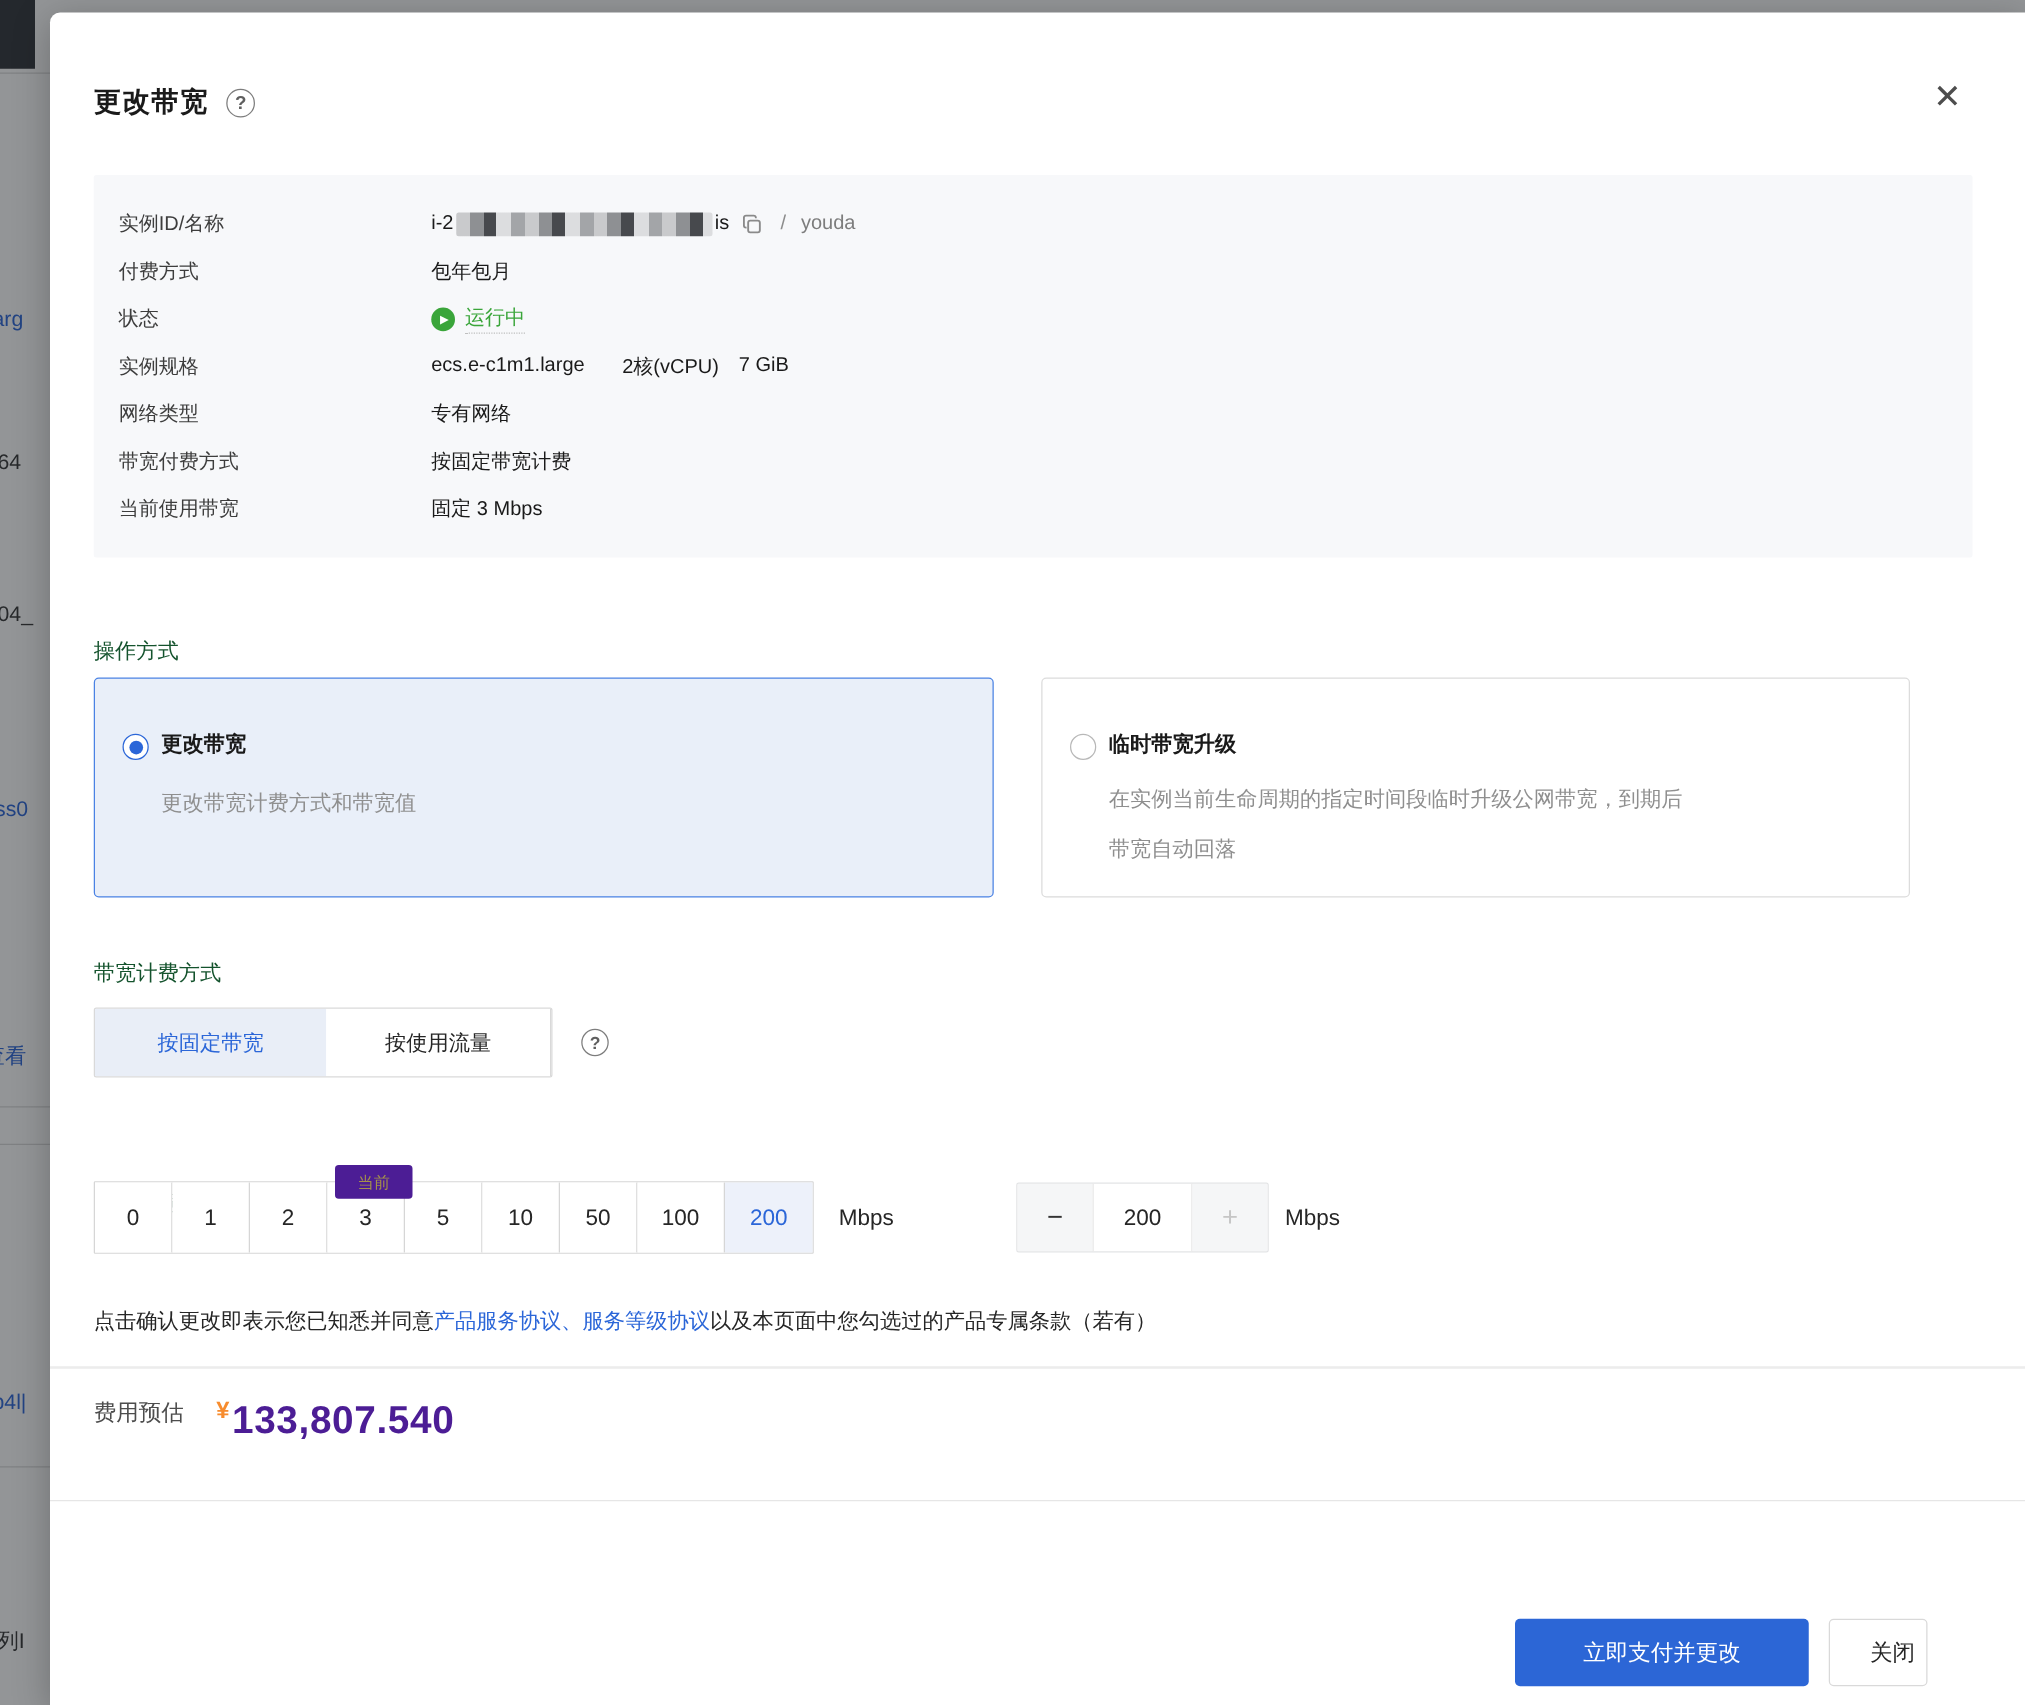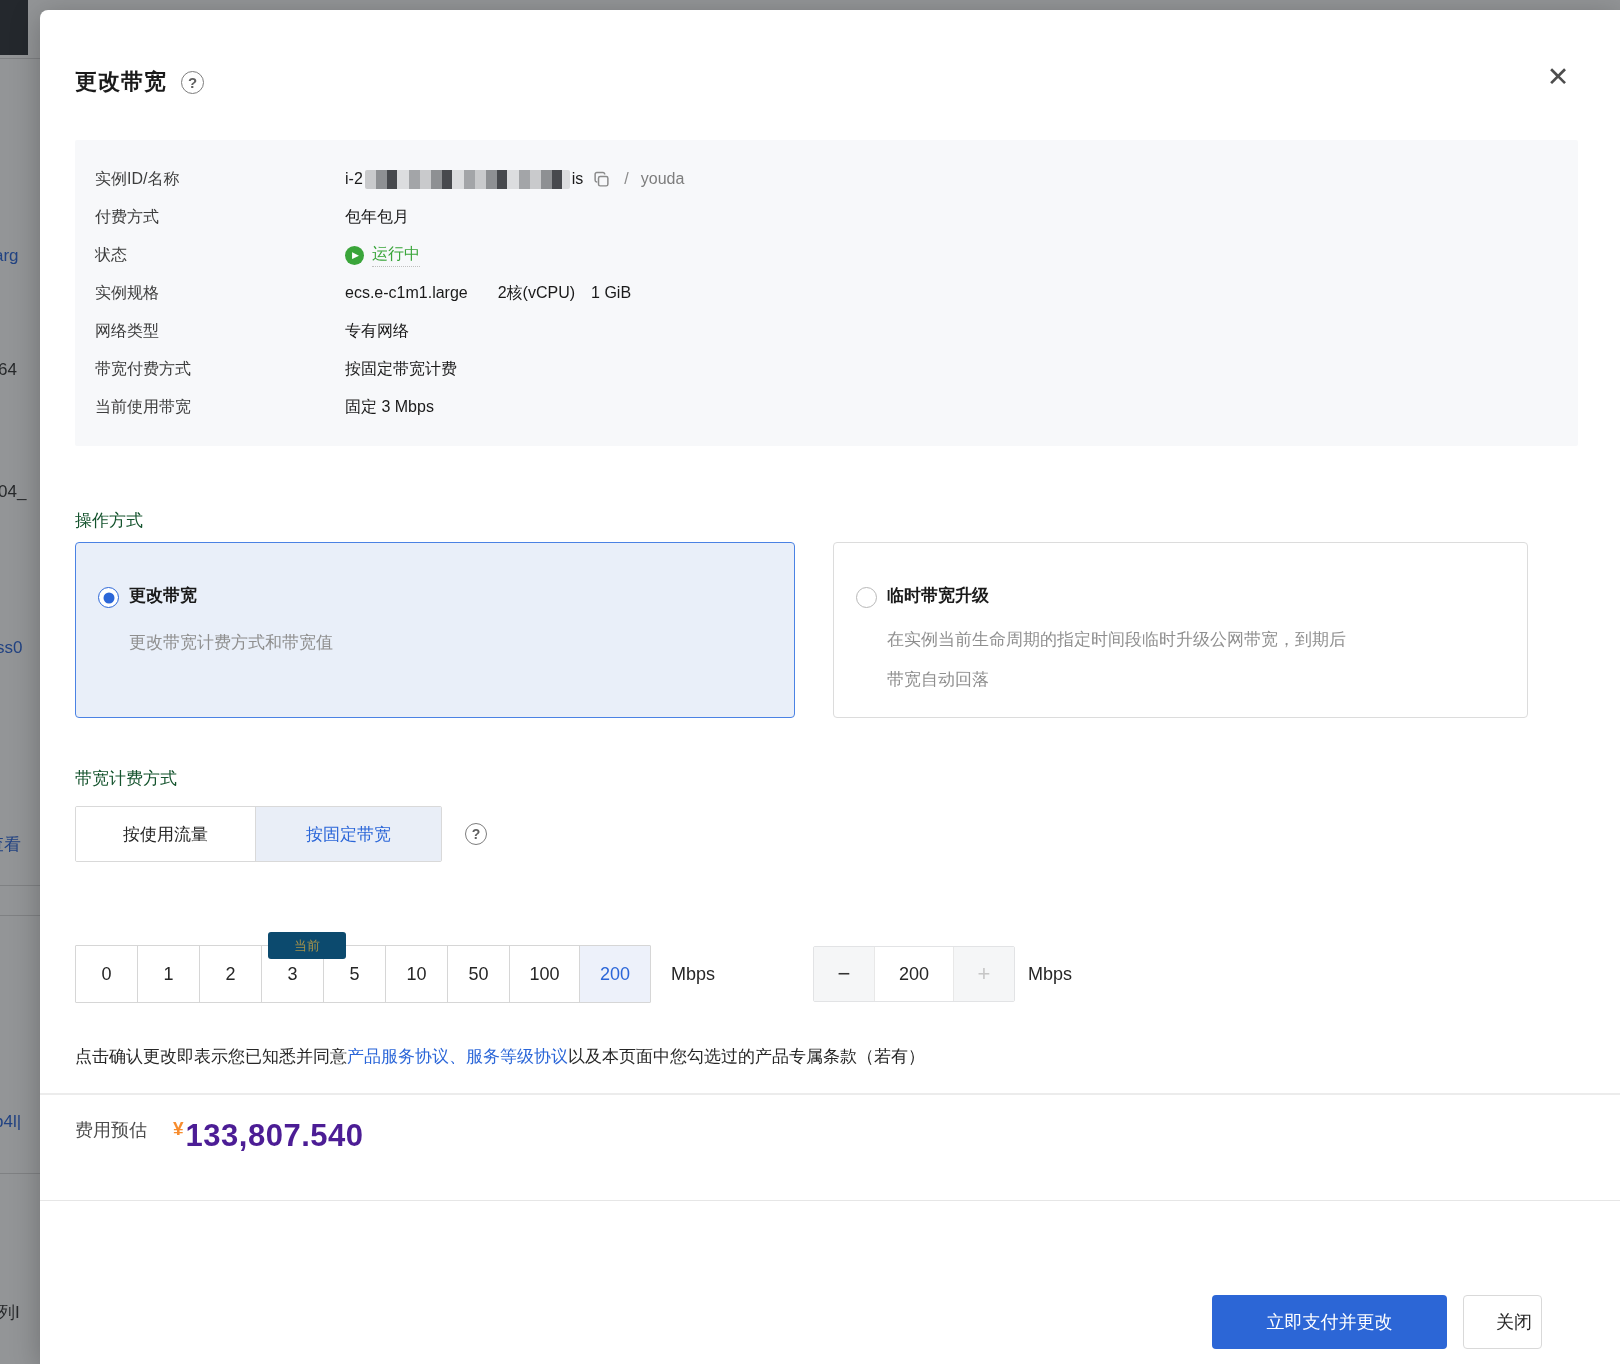--- a/index.html
+++ b/index.html
@@ -89,22 +89,22 @@
   .toggle .help-circle { width:22px; height:22px; font-size:14px; margin-left:23px; }
 
   
   .bw-row { position:absolute; left:35px; top:935px; height:58px; display:flex; align-items:center; }
   .bw-table { display:flex; height:58px; border:1px solid #d6d6d6; border-radius:1px; position:relative; }
   .bw-cell { width:62px; height:100%; display:flex; align-items:center; justify-content:center;
     font-size:18px; color:#262626; border-right:1px solid #d6d6d6; cursor:pointer; background:#fff; }
   .bw-cell.wide { width:70px; }
   .bw-cell:last-child { border-right:none; }
   .bw-cell.selected { background:#edf1fa; color:#2b66d8; }
-  .current-badge { position:absolute; left:192px; top:-14px; width:78px; height:27px;
-    background:#0c4a6e; border-radius:3px; color:#a4914a; font-size:13px;
+  .current-badge { position:absolute; left:192px; top:-14px; width:62px; height:27px;
+    background:#4c1d95; border-radius:3px; color:#a4914a; font-size:13px;
     display:flex; align-items:center; justify-content:center; z-index:2; }
   .bw-unit { font-size:18px; color:#262626; margin-left:20px; }
 
   .stepper { position:absolute; left:738px; top:1px; height:56px; display:flex;
     border:1px solid #e2e3e5; border-radius:2px; overflow:hidden; }
   .step-btn { width:60px; height:100%; background:#f5f6f7; display:flex; align-items:center;
     justify-content:center; font-size:22px; cursor:pointer; }
   .step-btn.minus { color:#333; }
   .step-btn.plus { color:#c6c6c6; }
   .step-val { width:80px; height:100%; background:#fff; border-left:1px solid #e8e8e8;
@@ -191,21 +191,21 @@
               <span>▶</span>
             </span>
           <span class="status-text">运行中</span>
         </div>
       </div>
       <div class="info-row">
         <div class="info-label">实例规格</div>
         <div class="info-value">
           <span>ecs.e-c1m1.large</span>
           <span class="spec-part">2核(vCPU)</span>
-          <span class="spec-part tight">1 GiB</span>
+          <span class="spec-part tight">7 GiB</span>
         </div>
       </div>
       <div class="info-row">
         <div class="info-label">网络类型</div>
         <div class="info-value">专有网络</div>
       </div>
       <div class="info-row">
         <div class="info-label">带宽付费方式</div>
         <div class="info-value">按固定带宽计费</div>
       </div>
@@ -225,22 +225,22 @@
       <div class="op-card card-b">
         <span class="radio"></span>
         <div class="op-title">临时带宽升级</div>
         <div class="op-desc">在实例当前生命周期的指定时间段临时升级公网带宽，到期后带宽自动回落</div>
       </div>
     </div>
 
     <div class="sec-label" style="top:757px;">带宽计费方式</div>
     <div class="toggle">
       <div class="toggle-group">
+        <div class="toggle-seg seg-b selected">按固定带宽</div>
         <div class="toggle-seg seg-a">按使用流量</div>
-        <div class="toggle-seg seg-b selected">按固定带宽</div>
       </div>
       <span class="help-circle">?</span>
     </div>
 
     <div class="sec-label" style="top:897px;margin-top:44px;">固定带宽值</div>
     <div class="bw-row">
       <div class="bw-table">
         <div class="current-badge">当前</div>
         <div class="bw-cell">0</div>
         <div class="bw-cell">1</div>

